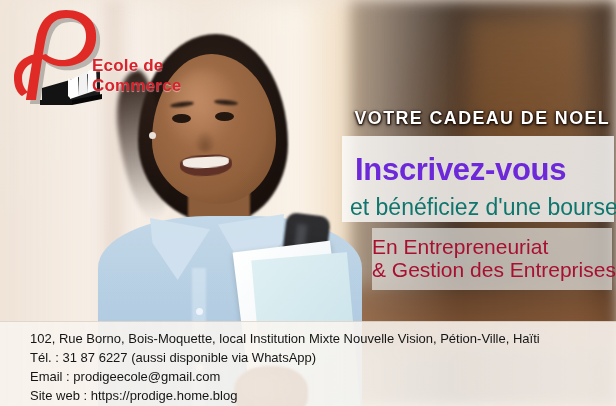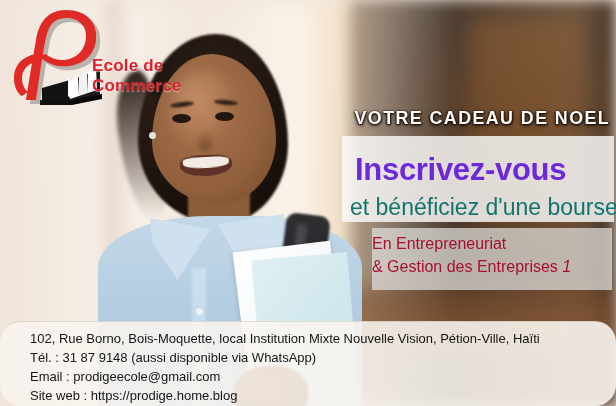--- a/index.html
+++ b/index.html
@@ -296,38 +296,37 @@
   .panel-sub {
     position: absolute;
     left: 372px; top: 228px;
     width: 240px; height: 62px;
     background: rgba(226,224,220,0.72);
   }
   .prog-line {
     position: absolute;
     left: 372px;
     color: #a81030;
-    font-size: 16px;
+    font-size: 21px;
     white-space: nowrap;
     font-family: "Liberation Sans", sans-serif;
   }
   .prog-line.l1 { top: 235px; }
   .prog-line.l2 { top: 258px; }
   .prog-num {
     font-style: italic;
     font-weight: normal;
   }
 
   
   .footer {
     position: absolute;
     left: 0; bottom: 0; width: 616px; height: 84px;
     background: linear-gradient(to right, rgba(248,243,238,0.93), rgba(250,246,241,0.86) 45%, rgba(246,240,234,0.93));
     border-top: 1px solid rgba(120,90,60,0.18);
-    border-radius: 21px;
   }
   .footer-line {
     position: absolute;
     left: 30px;
     color: #151515;
     font-size: 13px;
     white-space: nowrap;
     font-family: "Liberation Sans", sans-serif;
   }
   .fl1 { top: 9px; }
@@ -408,18 +407,18 @@
   <div class="panel-main"></div>
   <div class="headline">Inscrivez-vous</div>
   <div class="subhead">et bénéficiez d'une bourse</div>
 
   <div class="panel-sub"></div>
   <div class="prog-line l1">En Entrepreneuriat</div>
   <div class="prog-line l2"><span>&amp; Gestion des Entreprises</span> <span class="prog-num">1</span></div>
 
   <div class="footer">
     <div class="footer-line fl1">102, Rue Borno, Bois-Moquette, local Institution Mixte Nouvelle Vision, Pétion-Ville, Haïti</div>
-    <div class="footer-line fl2">Tél. : 31 87 9148 (aussi disponible via WhatsApp)</div>
+    <div class="footer-line fl2">Tél. : 31 87 6227 (aussi disponible via WhatsApp)</div>
     <div class="footer-line fl4">Site web : https://prodige.home.blog</div>
     <div class="footer-line fl3">Email : prodigeecole@gmail.com</div>
   </div>
 
 </div>
 
 </body></html>

